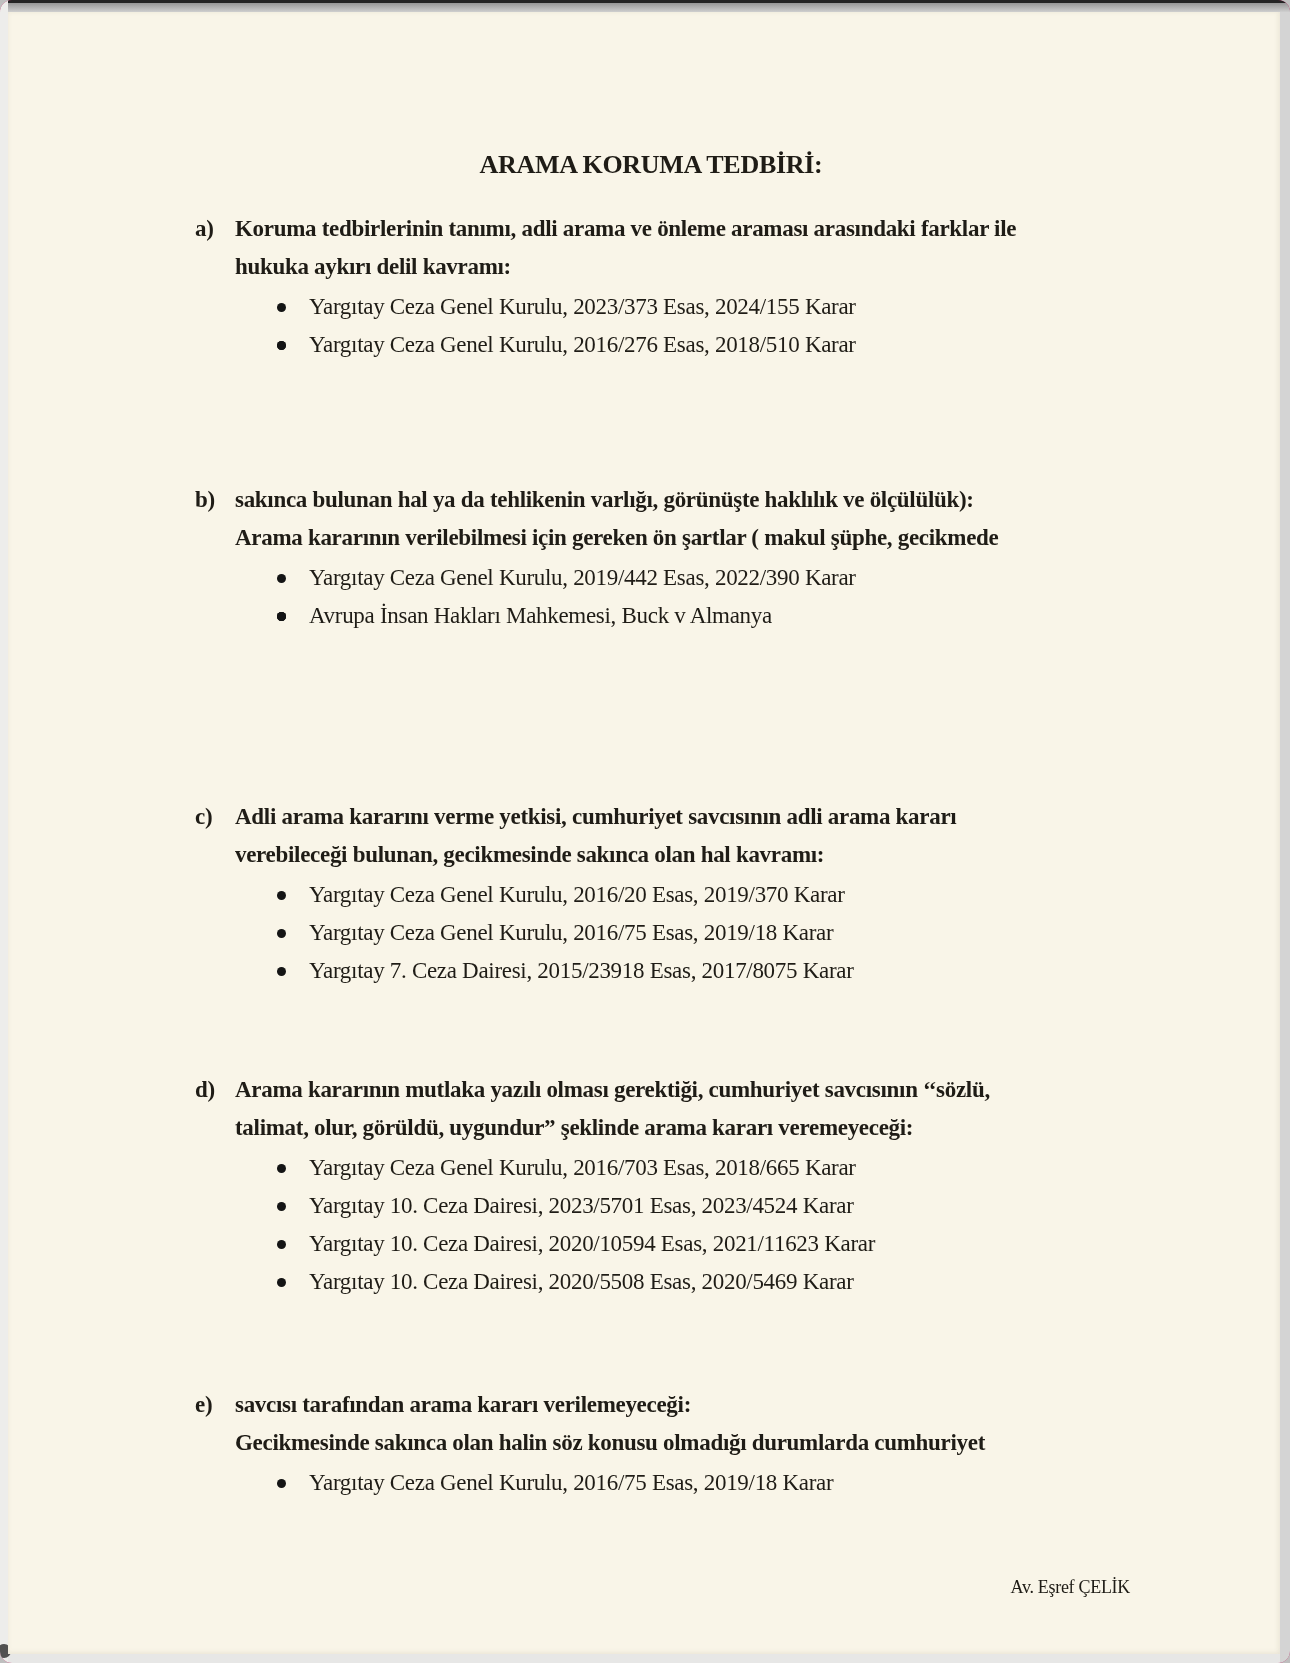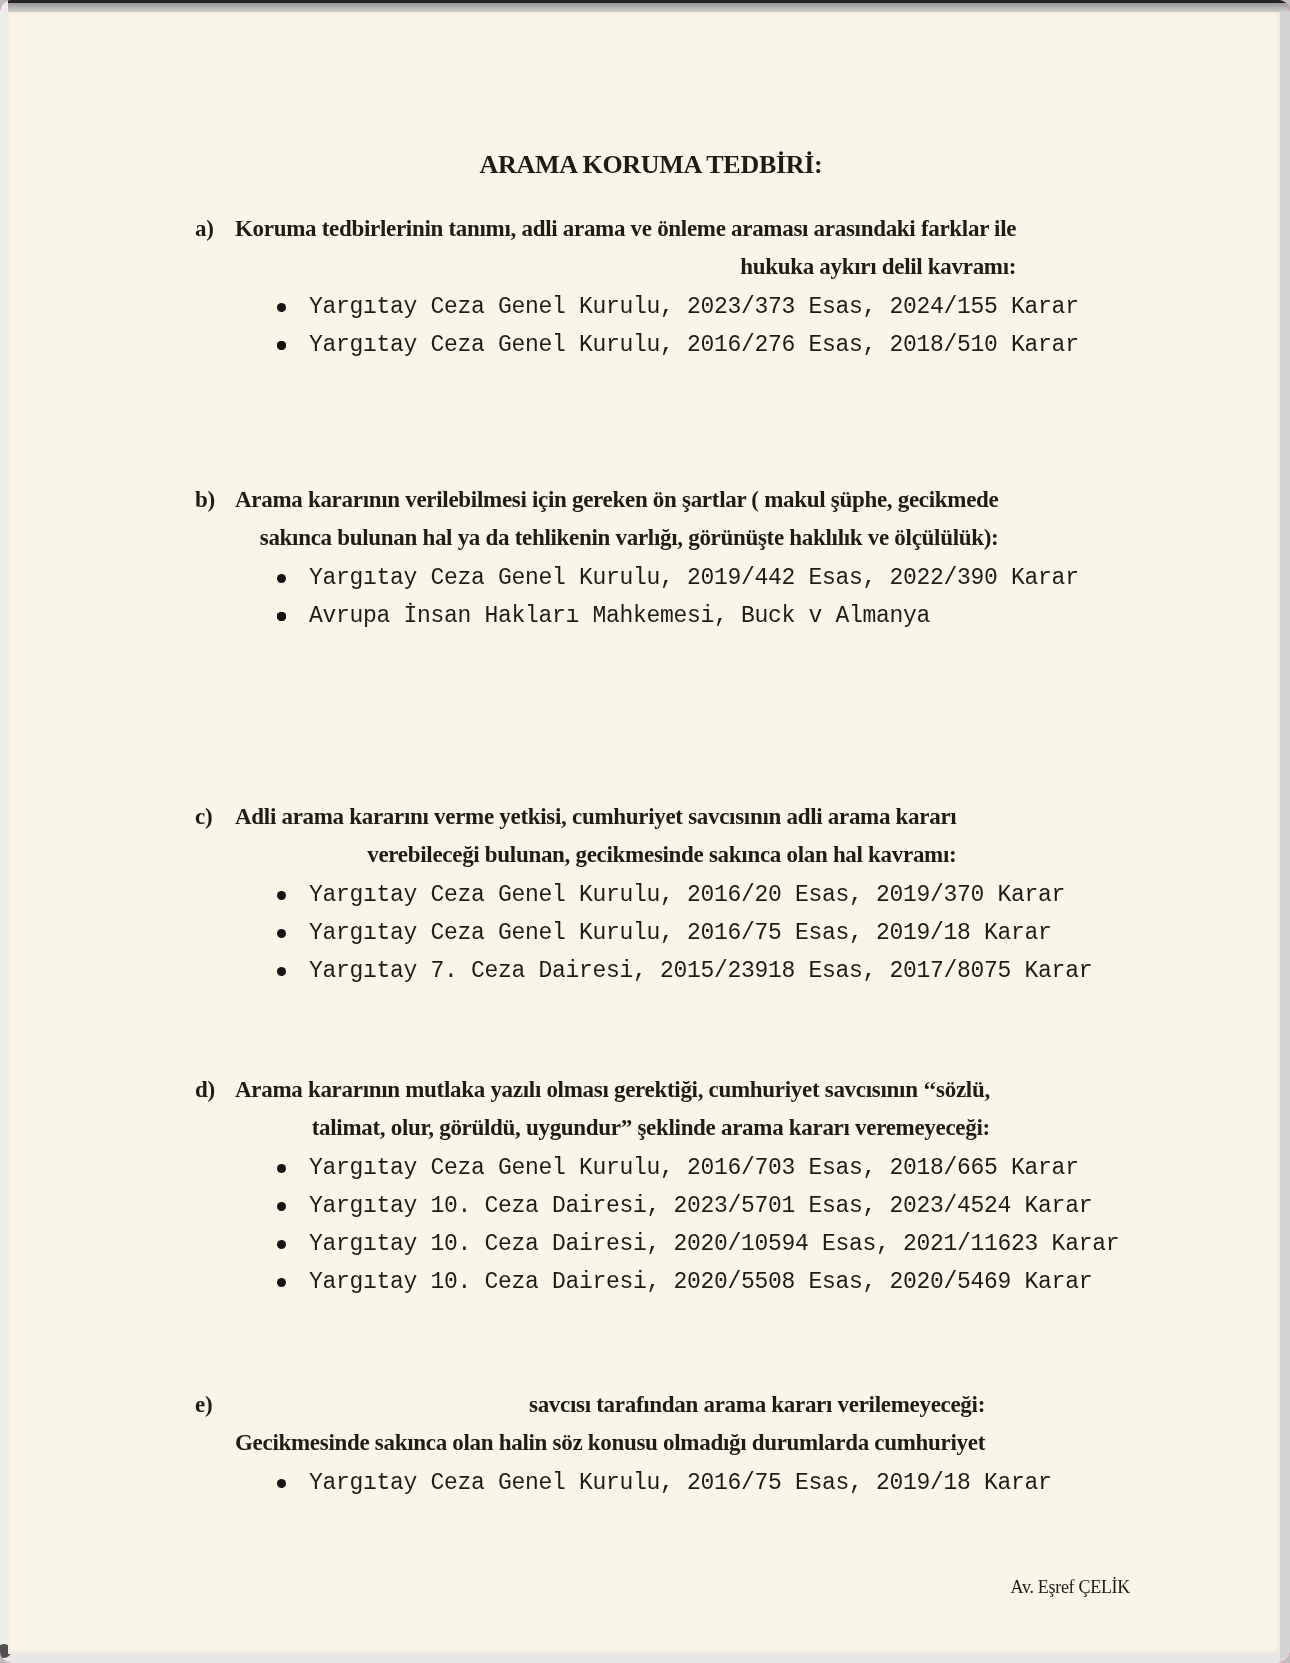--- a/index.html
+++ b/index.html
@@ -40,29 +40,28 @@
     text-align:center;
     font-size:26px;font-weight:bold;line-height:34px;
     white-space:nowrap;
   }
 
   .section{position:absolute;left:187px;width:1000px;}
   .sec-a{top:198px;} .sec-b{top:469px;} .sec-c{top:786px;} .sec-d{top:1059px;} .sec-e{top:1374px;}
 
   .heading{display:flex;font-weight:bold;font-size:23px;line-height:38px;}
   .sec-label{width:40px;flex:0 0 40px;}
-  .heading-lines div{white-space:nowrap;text-align:right;}
+  .heading-lines div{white-space:nowrap;}
 
   ul.citations{list-style:none;margin:2px 0 0 0;padding:0;}
   ul.citations li{
     position:relative;
     padding-left:114px;
     font-size:23px;line-height:38px;
     white-space:nowrap;
-    font-family:Liberation Mono, monospace;
   }
   .dot{
     position:absolute;left:82px;top:15px;
     width:9px;height:9px;border-radius:50%;
     background:#141414;
   }
   .signature{
     position:absolute;right:150px;top:1556px;
     font-size:18px;line-height:38px;white-space:nowrap;
   }
@@ -94,22 +93,22 @@
         <li><span class="dot"></span><span>Yargıtay Ceza Genel Kurulu, 2023/373 Esas, 2024/155 Karar</span></li>
         <li><span class="dot"></span></li>
         <li><span class="dot"></span><span>Yargıtay Ceza Genel Kurulu, 2016/276 Esas, 2018/510 Karar</span></li>
       </ul>
     </div>
 
     <div class="section sec-b">
       <div class="heading">
         <span class="sec-label">b)</span>
         <div class="heading-lines">
+          <div>sakınca bulunan hal ya da tehlikenin varlığı, görünüşte haklılık ve ölçülülük):</div>
           <div>Arama kararının verilebilmesi için gereken ön şartlar ( makul şüphe, gecikmede</div>
-          <div>sakınca bulunan hal ya da tehlikenin varlığı, görünüşte haklılık ve ölçülülük):</div>
         </div>
       </div>
       <ul class="citations">
         <li><span class="dot"></span><span>Yargıtay Ceza Genel Kurulu, 2019/442 Esas, 2022/390 Karar</span></li>
         <li><span class="dot"></span></li>
         <li><span class="dot"></span></li>
         <li><span class="dot"></span><span>Avrupa İnsan Hakları Mahkemesi, Buck v Almanya</span></li>
       </ul>
     </div>
 

